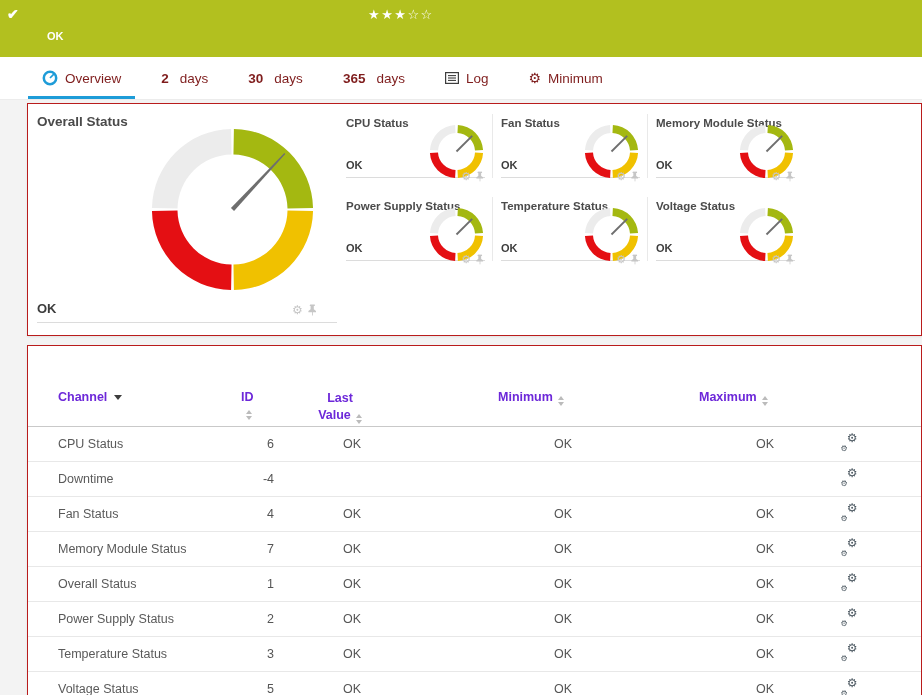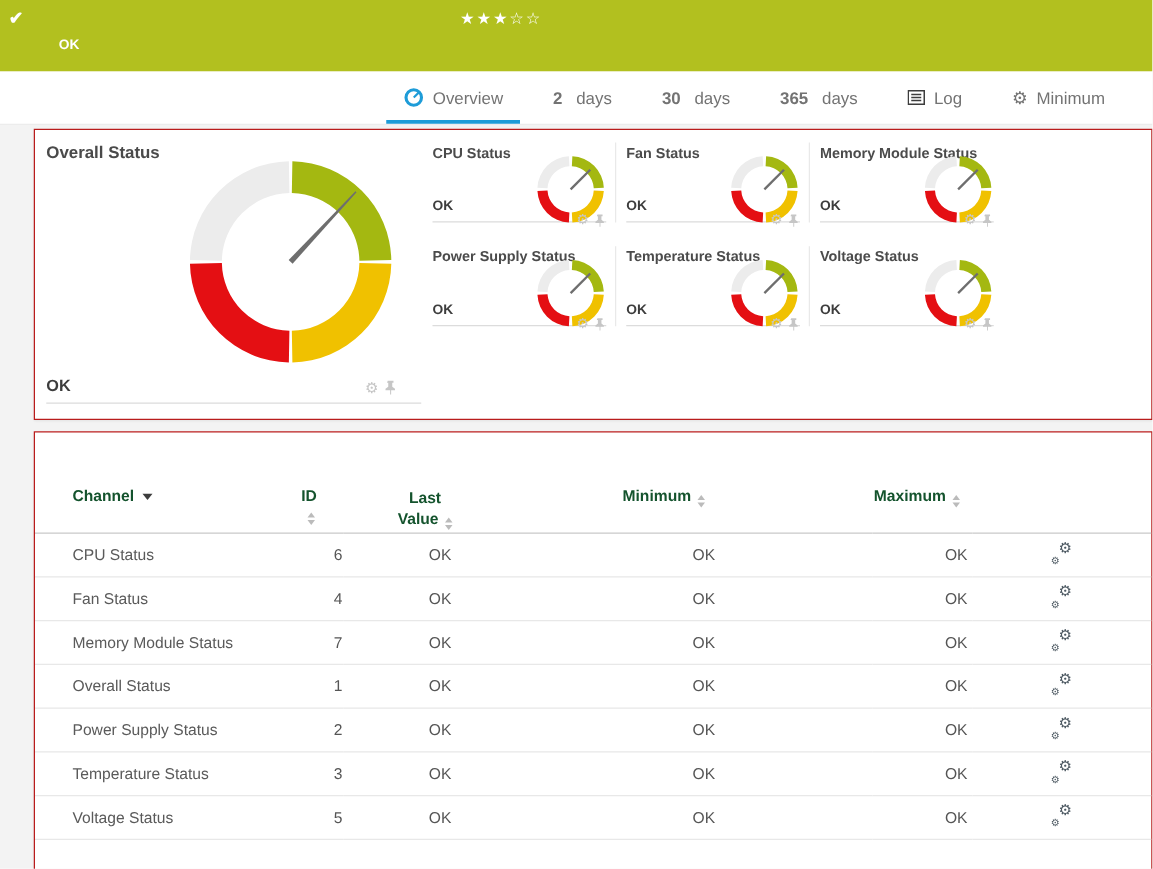--- a/index.html
+++ b/index.html
@@ -12,21 +12,21 @@
   .banner{height:57px;background:#b2c01f;color:#fff;position:relative;}
   .banner .check{position:absolute;left:7px;top:6px;font-size:14px;font-weight:700;}
   .banner .line1{position:absolute;left:27px;top:4px;font-size:18px;white-space:nowrap;}
   .banner .kind{font-style:italic;font-weight:400;margin-right:7px;}
   .banner .title{font-weight:700;}
   .banner .flag{font-size:11px;vertical-align:7px;margin-left:3px;}
   .banner .stars{position:absolute;left:368px;top:7px;font-size:13px;letter-spacing:1.5px;}
   .banner .line2{position:absolute;left:47px;top:30px;font-size:11px;font-weight:700;}
   
   .tabs{height:43px;background:#fff;display:flex;align-items:stretch;padding-left:40px;
-        font-size:13.5px;color:#737373;border-bottom:1px solid #ececec;box-sizing:border-box;justify-content:flex-end;}
+        font-size:13.5px;color:#7f1d1d;border-bottom:1px solid #ececec;box-sizing:border-box;}
   .tab{display:flex;align-items:center;gap:7px;padding:0 2px;margin-right:36px;position:relative;
        cursor:pointer;white-space:nowrap;}
   .tab .num{font-weight:700;margin-right:4px;}
   .tab.active:after{content:"";position:absolute;left:-12px;right:-12px;bottom:0;height:3px;background:#1e9cd8;}
   .tab svg{display:block;}
   .tab .gear-glyph{font-size:14px;}
   
   .panel{position:absolute;left:27px;width:895px;background:#fff;border:1px solid #b91c1c;
          box-sizing:border-box;box-shadow:0 1px 2px rgba(0,0,0,.07);}
   #gauges-panel{top:103px;height:233px;}
@@ -46,21 +46,21 @@
              grid-template-rows:64px 64px;row-gap:19px;}
   .mini-cell{position:relative;border-bottom:1px solid #dcdcdc;}
   .mini-cell.sep:before{content:"";position:absolute;left:-9px;top:0;bottom:-1px;border-left:1px solid #e9e9e9;}
   .mini-title{position:absolute;left:0;top:3px;font-size:11.5px;font-weight:700;color:#4b4b4b;white-space:nowrap;}
   .mini-gauge{position:absolute;right:0;top:9px;width:57px;height:57px;z-index:2;}
   .mini-ok{position:absolute;left:0;top:45px;font-size:11px;font-weight:700;color:#3d3d3d;}
   .mini-tools{position:absolute;right:1px;bottom:-5px;z-index:3;}
   .mini-tools .tgear{font-size:11px;}
   
   table{width:100%;border-collapse:collapse;margin-top:36px;font-size:12.5px;color:#555;table-layout:fixed;}
-  th{font-weight:700;color:#14532d;vertical-align:top;padding-top:8px;height:44px;
+  th{font-weight:700;color:#6d28d9;vertical-align:top;padding-top:8px;height:44px;
      border-bottom:1px solid #c9c9c9;text-align:left;box-sizing:border-box;}
   th.ch{padding-left:30px;}
   th.id{padding-right:12px;}
   th .lv{width:56px;margin-left:36px;text-align:center;line-height:1.35;}
   th.min{padding-left:10px;}
   th.max{text-align:left;padding-right:4px;}
   td{height:32px;border-bottom:1px solid #e8e8e8;}
   td.ch{padding-left:30px;color:#5a5a5a;}
   td.id{text-align:right;}
   td.lv{padding-left:68px;}
@@ -275,20 +275,28 @@
     <tbody>
       <tr>
         <td class="ch">CPU Status</td>
         <td class="id">6</td>
         <td class="lv">OK</td>
         <td class="min">OK</td>
         <td class="max">OK</td>
         <td class="ic"><span class="cogs"></span></td>
       </tr>
       <tr>
+        <td class="ch">Downtime</td>
+        <td class="id">-4</td>
+        <td class="lv"></td>
+        <td class="min"></td>
+        <td class="max"></td>
+        <td class="ic"><span class="cogs"></span></td>
+      </tr>
+      <tr>
         <td class="ch">Fan Status</td>
         <td class="id">4</td>
         <td class="lv">OK</td>
         <td class="min">OK</td>
         <td class="max">OK</td>
         <td class="ic"><span class="cogs"></span></td>
       </tr>
       <tr>
         <td class="ch">Memory Module Status</td>
         <td class="id">7</td>

